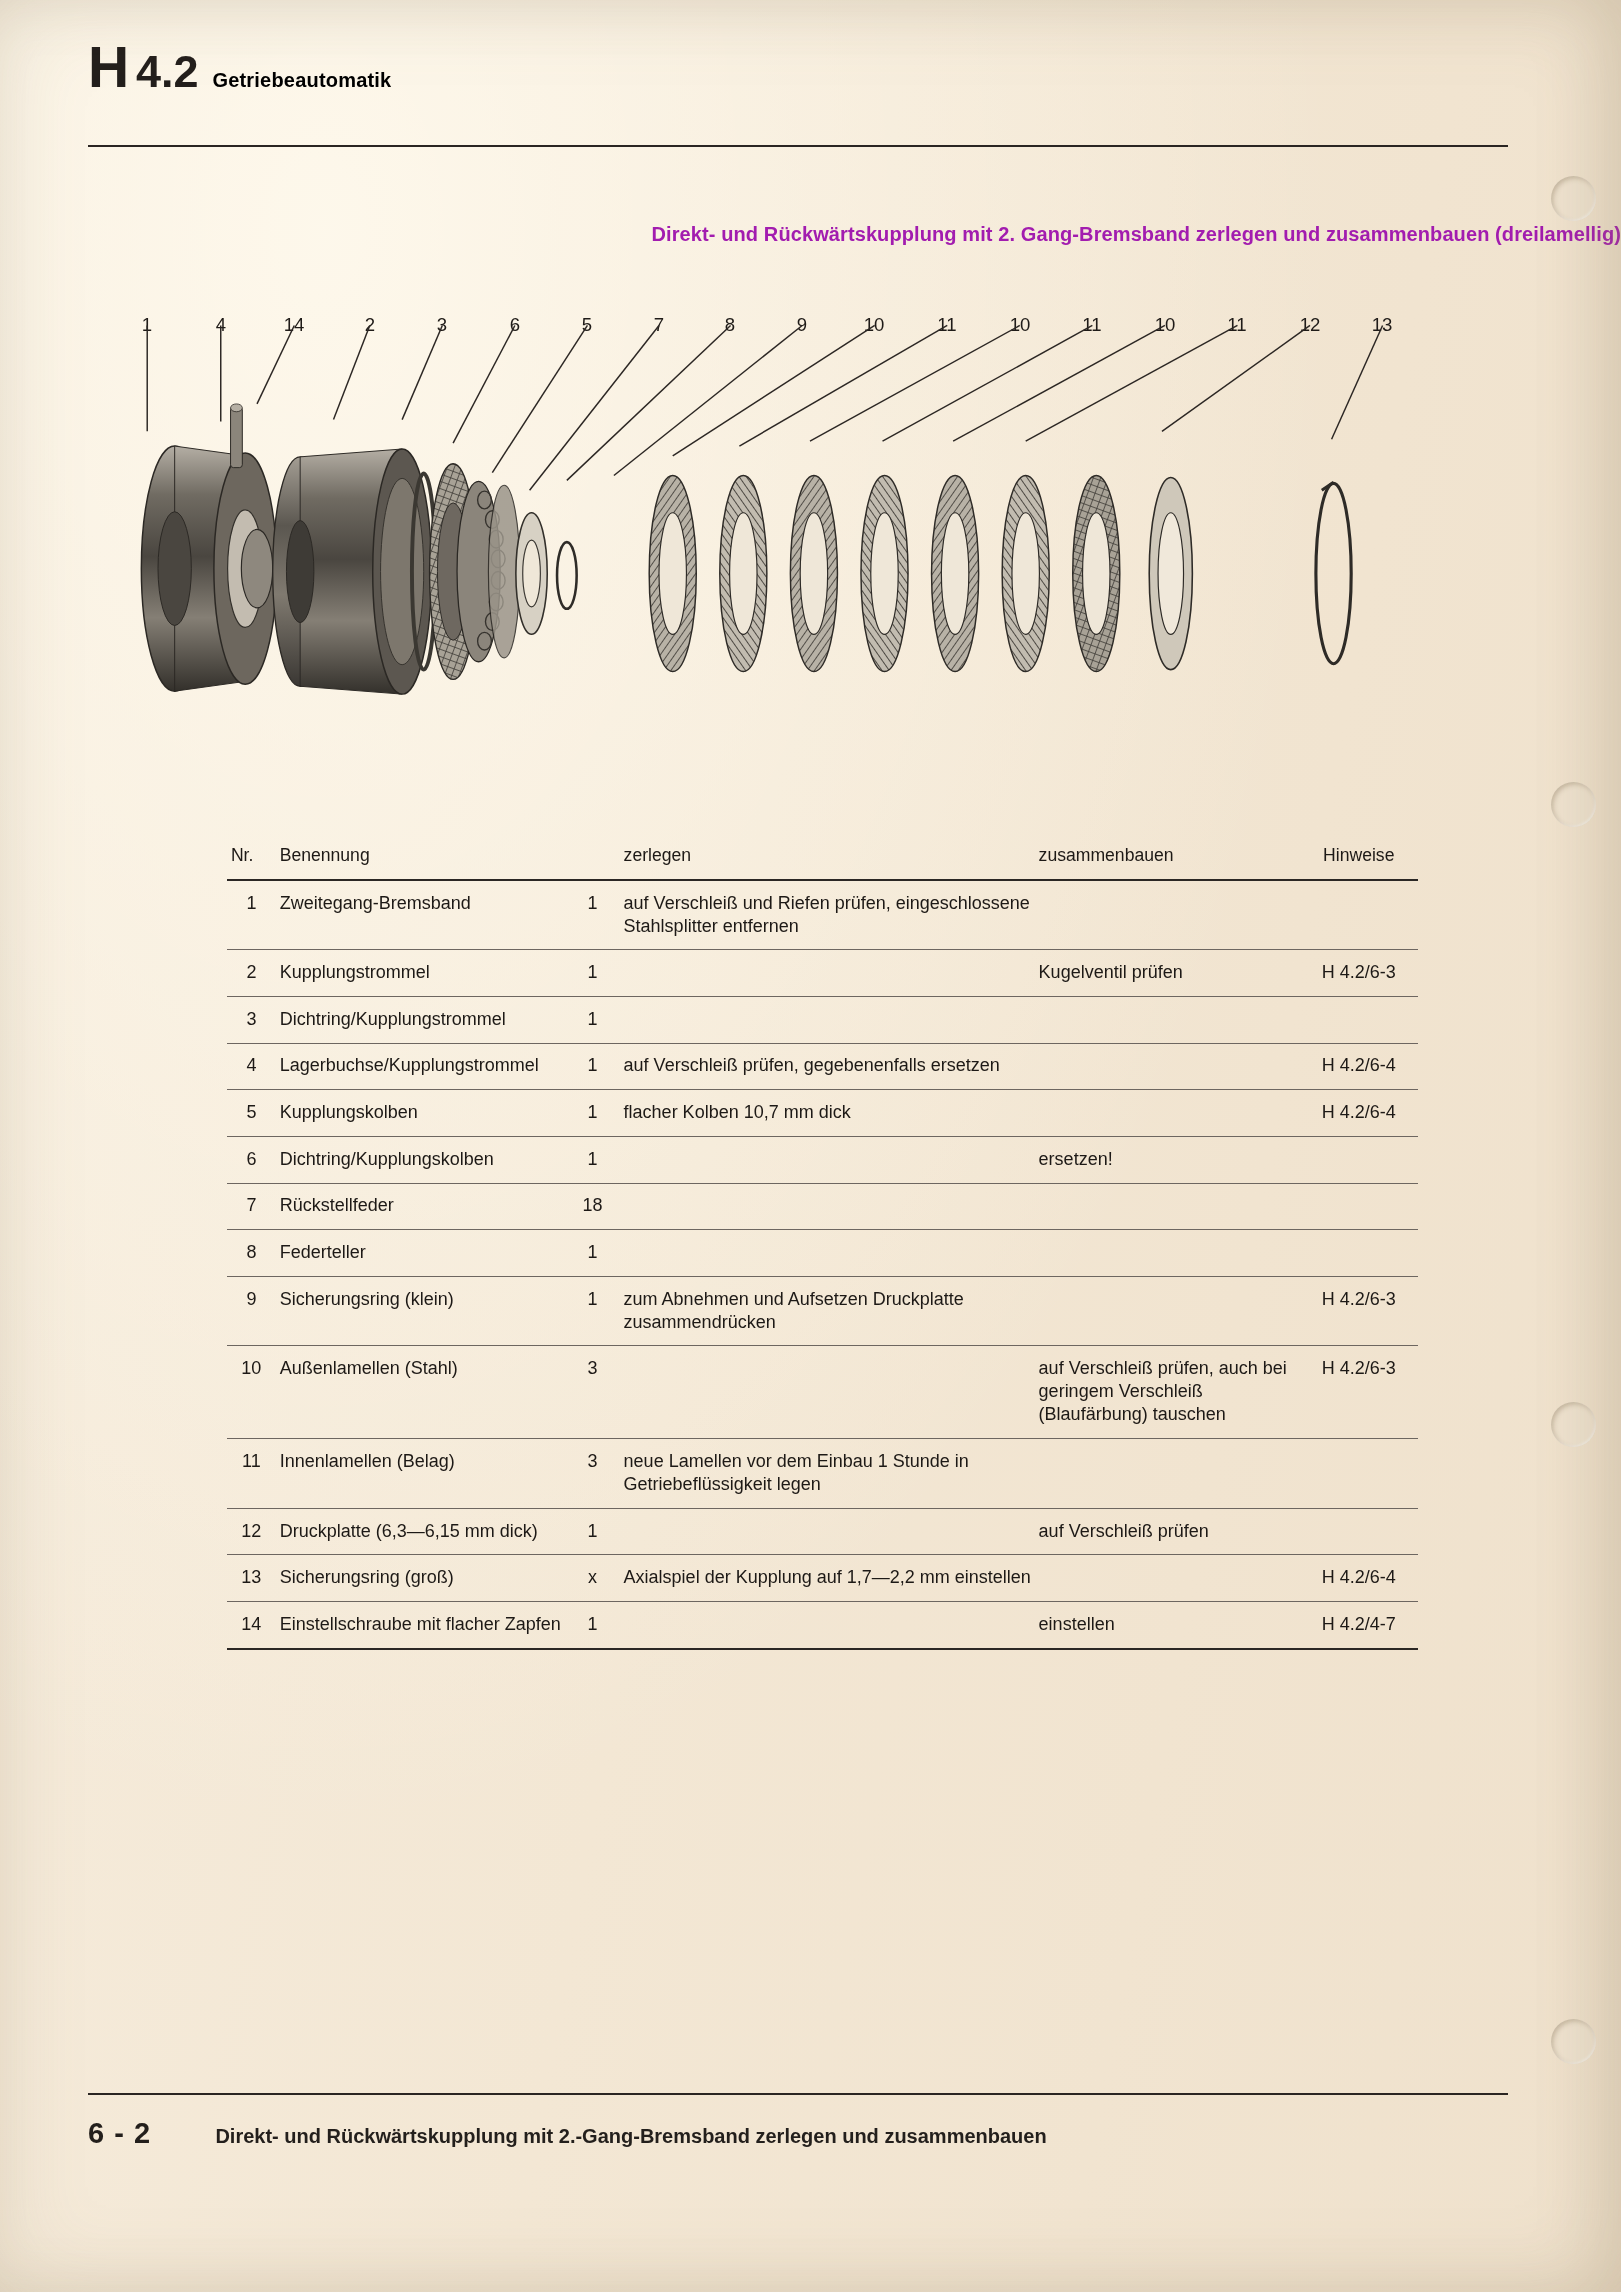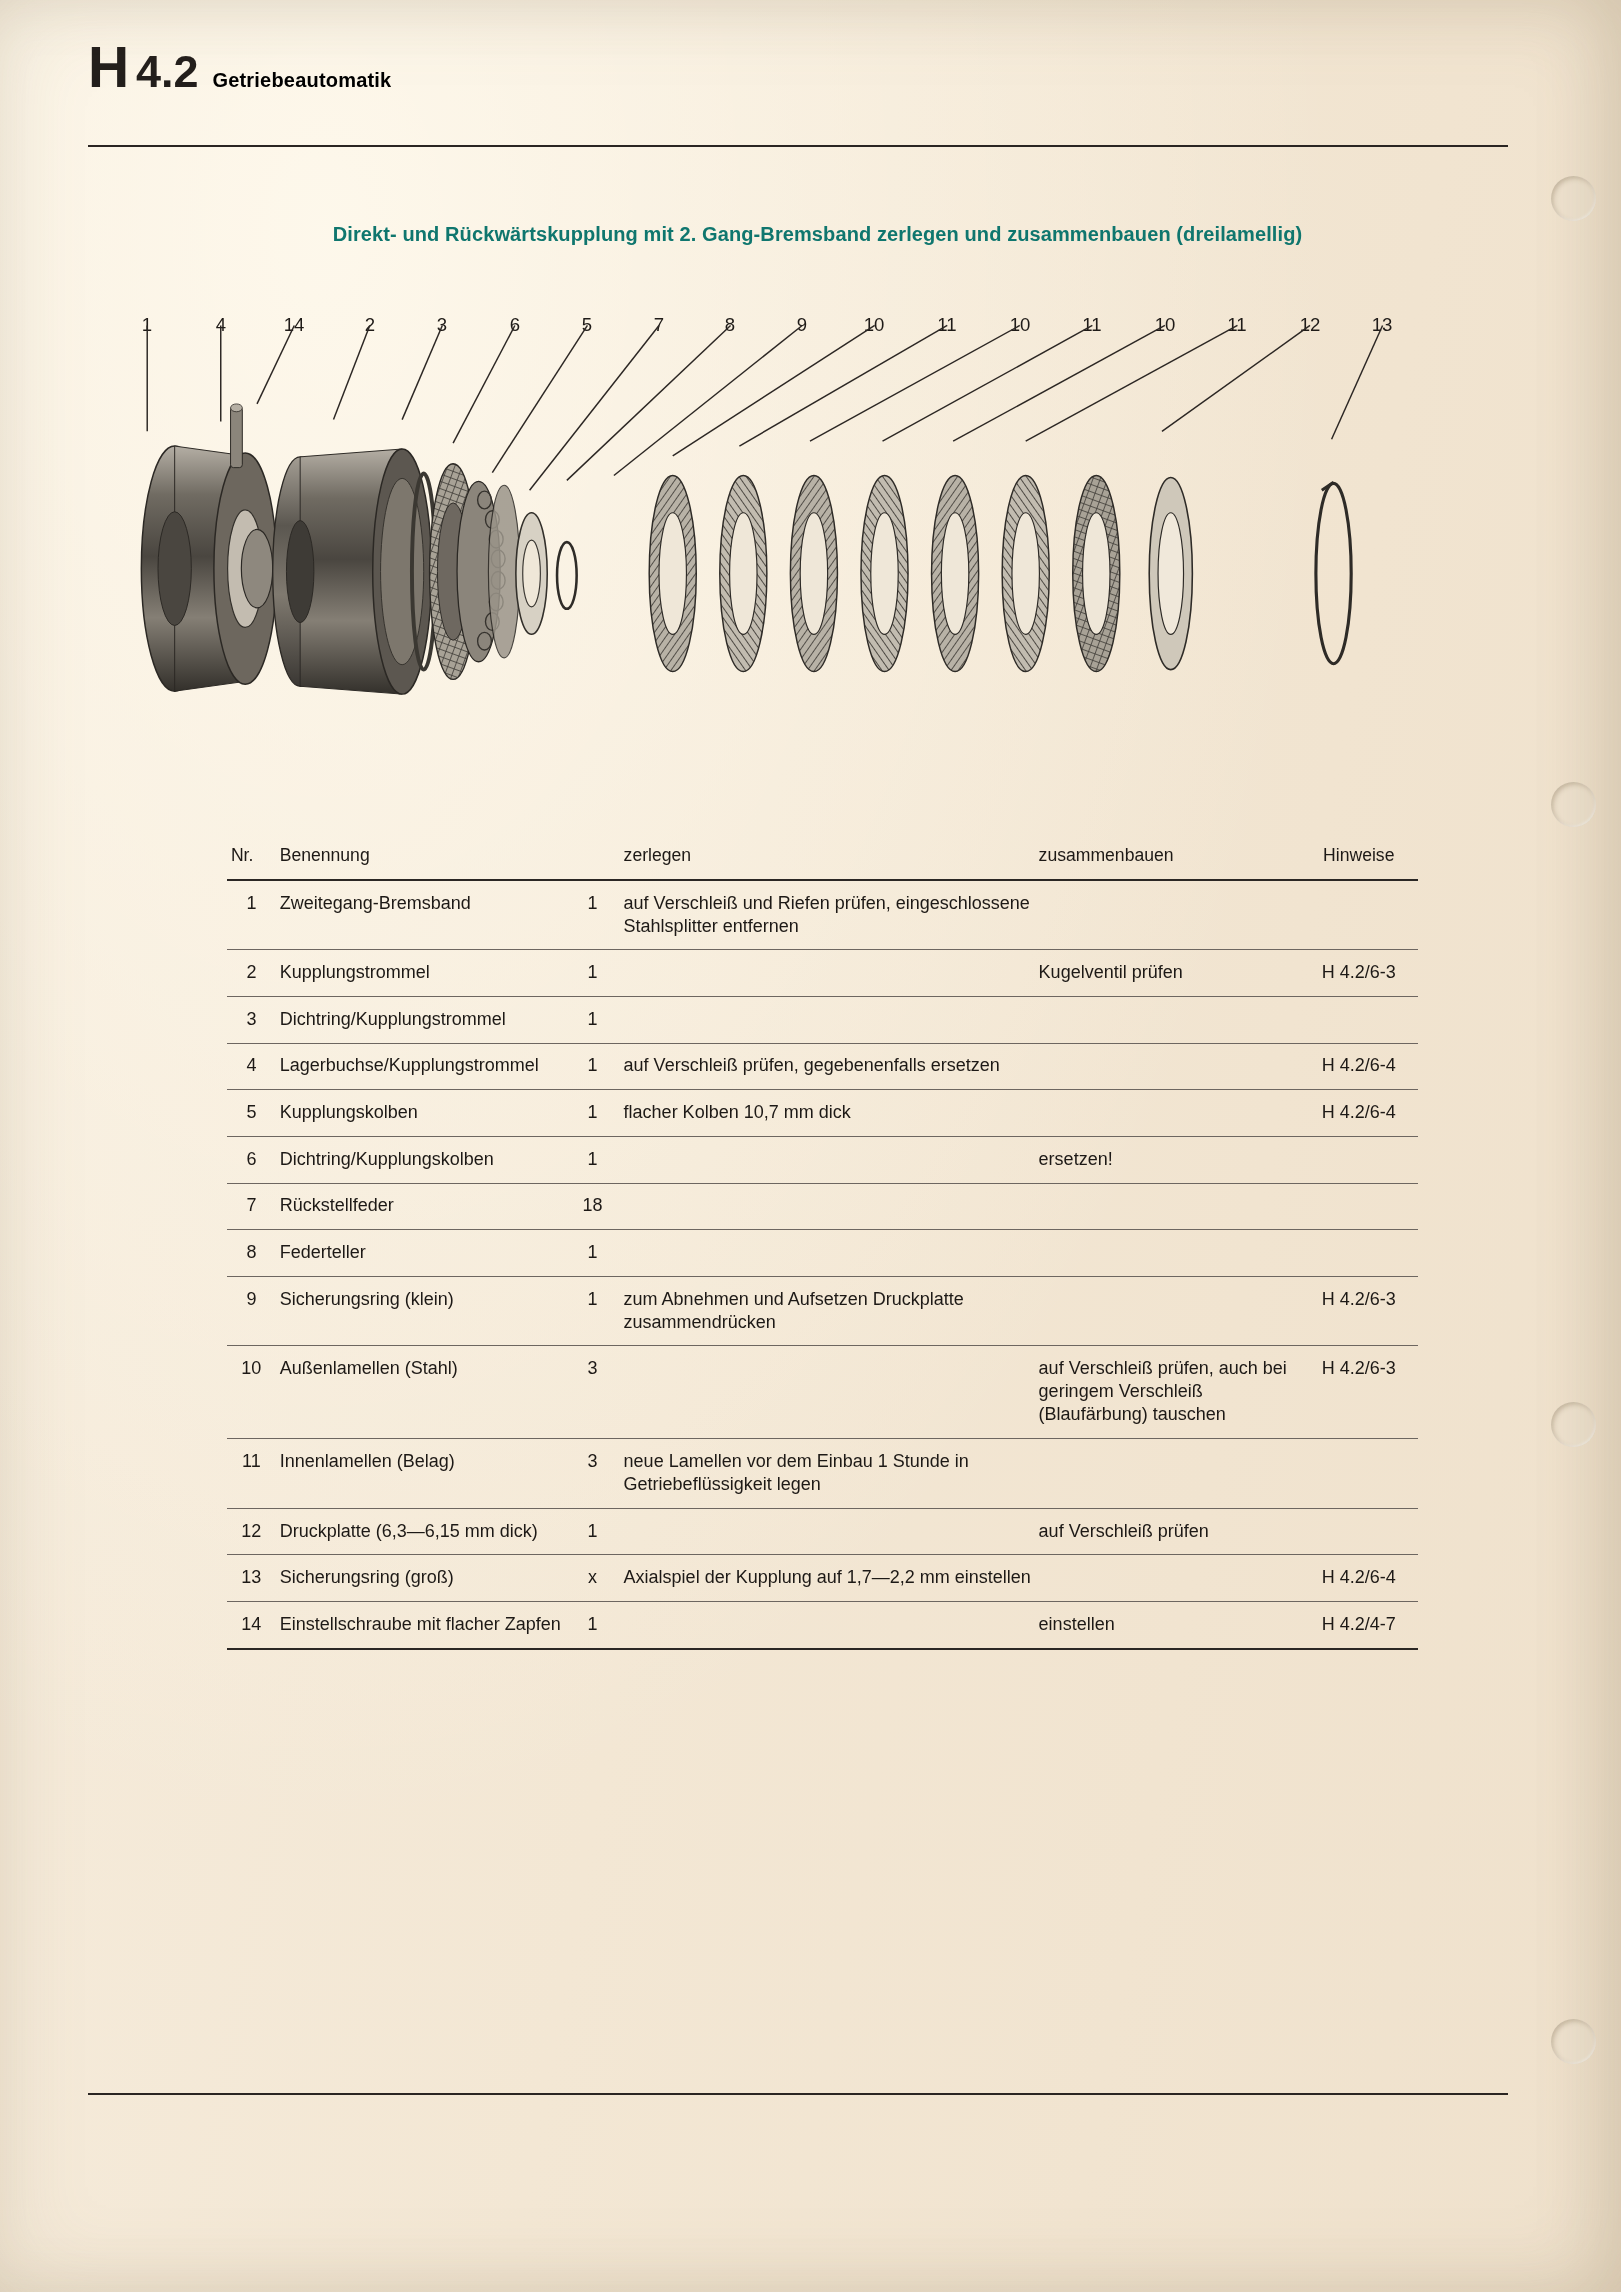--- a/index.html
+++ b/index.html
@@ -93,24 +93,24 @@
     right: 113px;
     top: 145px;
     border-top: 2px solid #2a2522;
   }
 
   .section-title {
     position: absolute;
     left: 0;
     right: 0;
     top: 223px;
-    text-align: center;
+    text-align: right;
     font-size: 20px;
     font-weight: bold;
-    color: #0f766e;
+    color: #a21caf;
     letter-spacing: 0.1px;
     padding-left: 14px;
   }
 
   
   .diagram {
     position: absolute;
     left: 108px;
     top: 294px;
     width: 1353px;
@@ -502,20 +502,24 @@
             <td class="c-stk">1</td>
             <td class="c-zerlegen"></td>
             <td class="c-zusammen">einstellen</td>
             <td class="c-hinweis">H 4.2/4-7</td>
           </tr>
         </tbody>
       </table>
     </div>
 
     <div class="rule-bottom"></div>
+    <div class="footer">
+      <span class="footer-page">6 - 2</span>
+      <span class="footer-text">Direkt- und Rückwärtskupplung mit 2.-Gang-Bremsband zerlegen und zusammenbauen</span>
+    </div>
   </div>
 
   <div class="hole h1"></div>
   <div class="hole h2"></div>
   <div class="hole h3"></div>
   <div class="hole h4"></div>
   <div class="edge-shade"></div>
 </div>
 
 

